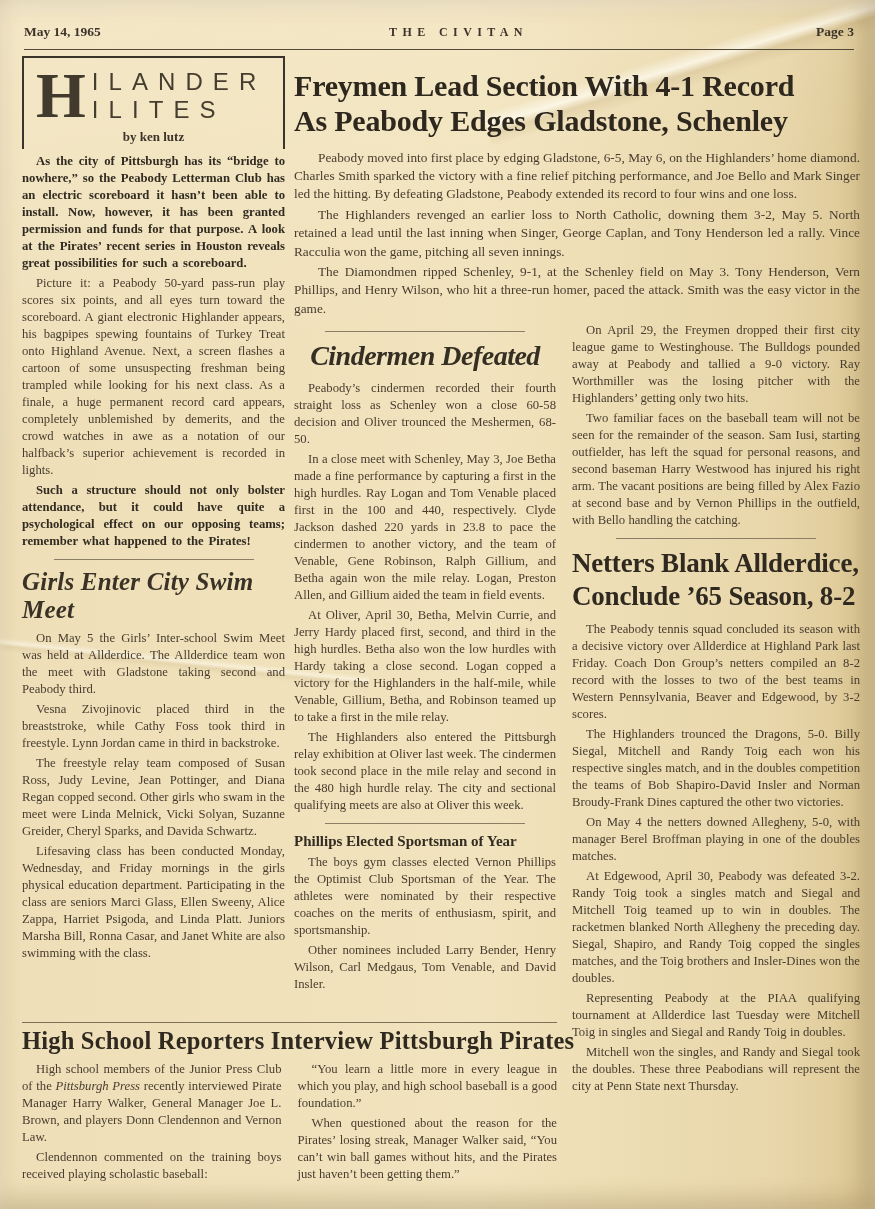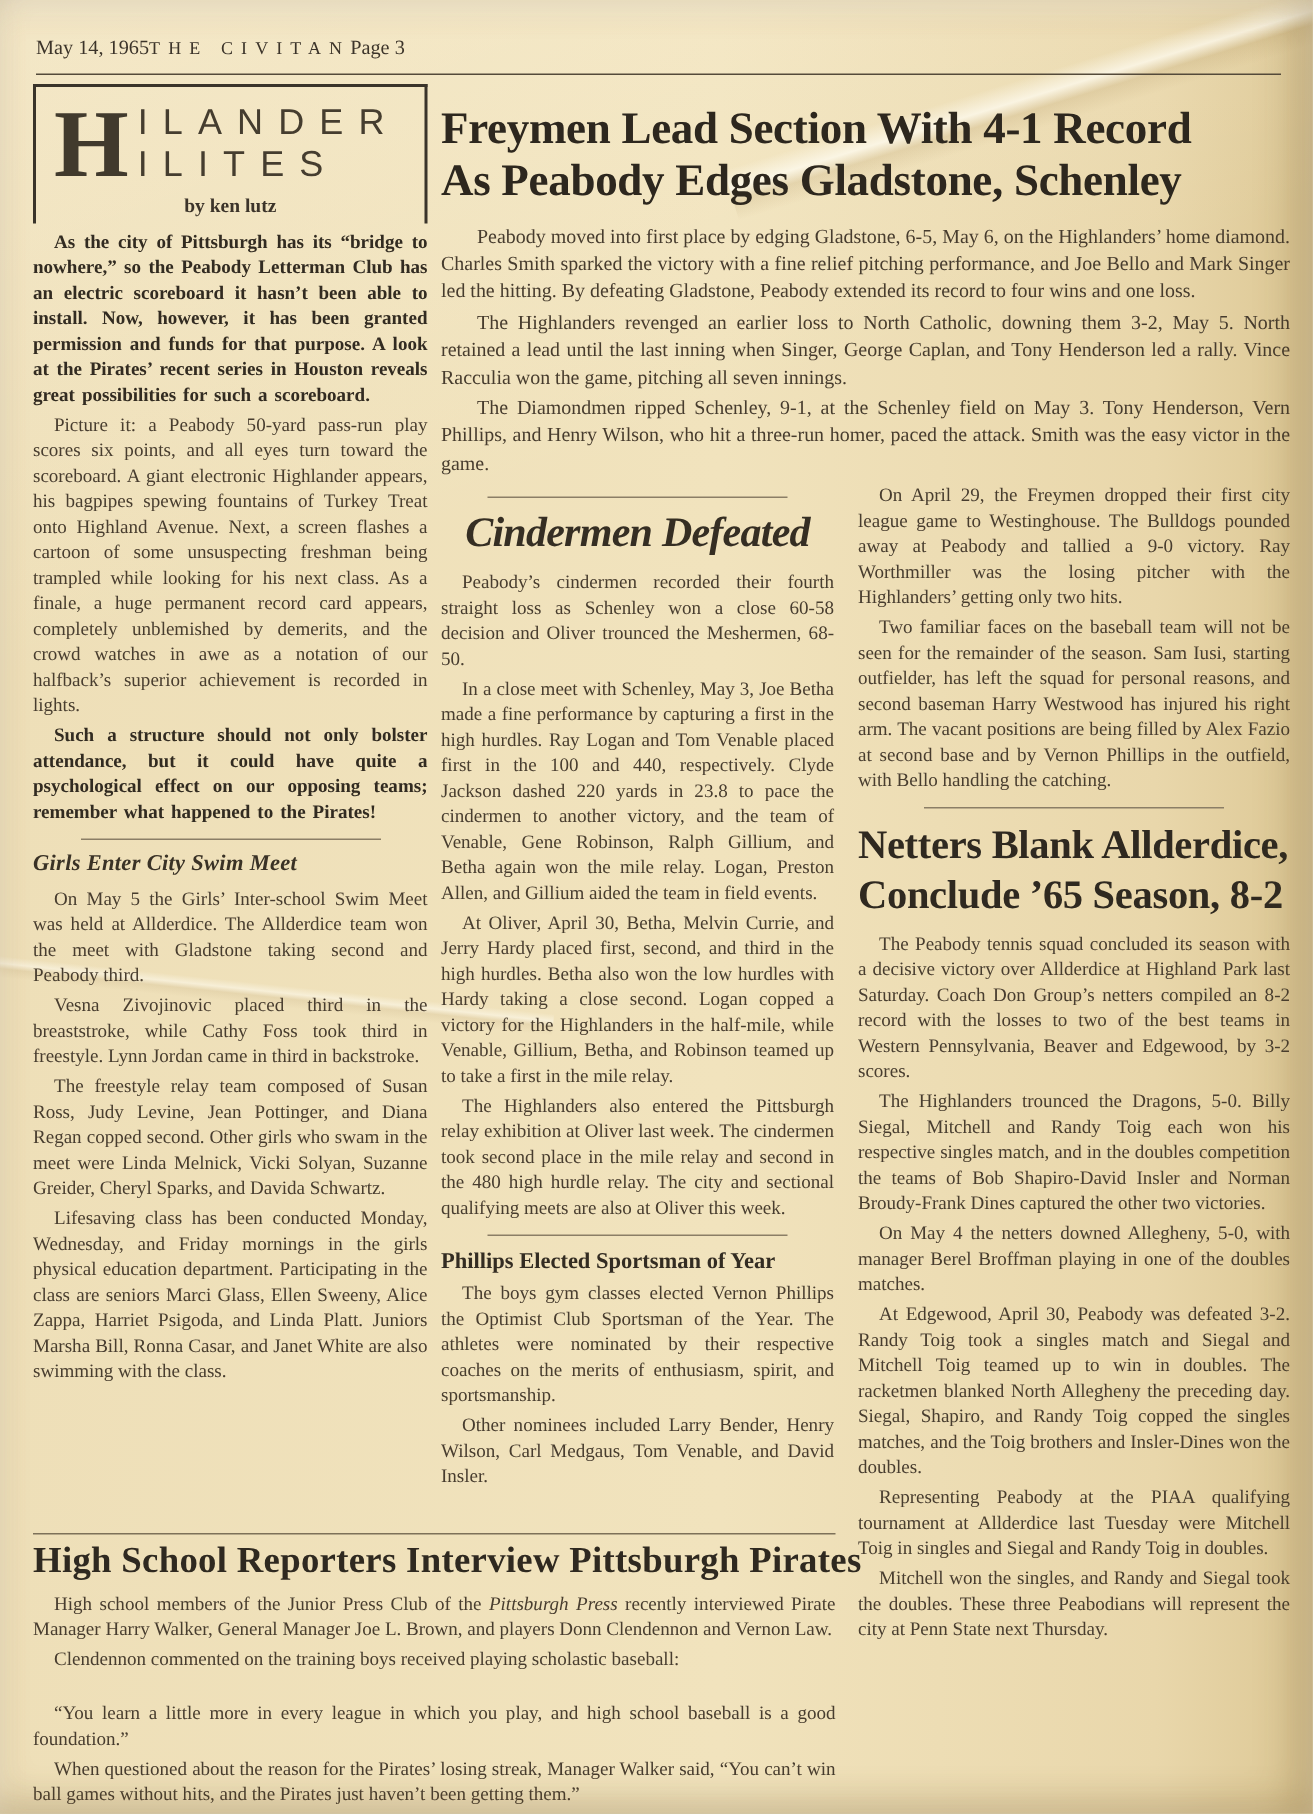--- a/index.html
+++ b/index.html
@@ -28,22 +28,22 @@
     background:linear-gradient(180deg, rgba(255,252,240,0) 44%, rgba(255,253,244,.7) 50%, rgba(160,130,75,.16) 54%, rgba(255,252,240,0) 60%);
   }
   .crease-mid{
     top:600px;left:-30px;width:400px;height:120px;transform:rotate(6deg);
     background:linear-gradient(180deg, rgba(255,252,240,0) 46%, rgba(255,253,244,.5) 50%, rgba(150,120,70,.10) 53%, rgba(255,252,240,0) 58%);
   }
 
   
   .hdr{
     position:absolute;left:24px;top:24px;width:830px;
-    display:flex;justify-content:flex-start;align-items:baseline;
-    font-size:13.5px;font-weight:400;color:#3c342a;
+    display:flex;justify-content:space-between;align-items:baseline;
+    font-size:13.5px;font-weight:700;color:#3c342a;
     padding-bottom:9px;border-bottom:1.5px solid #544a3a;
   }
   .masthead{letter-spacing:.45em;font-size:12px;}
 
   
   p.body{
     margin:0 0 3px;text-indent:14px;text-align:justify;
     font-size:12.7px;line-height:1.34;color:#483d2f;
   }
   p.body.bold{font-weight:700;color:#322b21;word-spacing:1.5px;}
@@ -62,21 +62,21 @@
     margin:2px 6px 0 2px;
   }
   .hh-lines{display:flex;flex-direction:column;padding-top:2px;}
   .hh-lines span{
     font-size:24px;letter-spacing:.42em;color:#453d2f;line-height:1.18;
     font-family:"Liberation Sans", sans-serif;font-weight:400;
   }
   .hh-byline{text-align:center;font-weight:700;font-size:13px;color:#3c342a;padding:4px 0 2px;}
 
   .swim-title{
-    font-size:15px;font-weight:700;font-style:italic;color:#3a3226;
+    font-size:25px;font-weight:700;font-style:italic;color:#3a3226;
     margin:2px 0 6px;letter-spacing:.2px;
   }
 
   
   .main{position:absolute;left:294px;top:50px;width:566px;margin-top:18px;}
   .headline{
     font-size:30px;font-weight:700;color:#2d271e;line-height:1.18;
     letter-spacing:-.2px;margin:0 0 10px;
   }
   .headline div{white-space:nowrap;}
@@ -99,21 +99,21 @@
     font-size:27px;font-weight:700;color:#2f2920;line-height:1.22;
     margin:2px 0 8px;letter-spacing:-.2px;
   }
 
   
   .bottom{position:absolute;left:22px;top:1022px;width:535px;}
   .pirates-title{
     font-size:24.5px;font-weight:700;color:#2f2920;margin:4px 0 6px;
     letter-spacing:.2px;white-space:nowrap;
   }
-  .bottom-cols{display:flex;gap:16px;flex-direction:column;}
+  .bottom-cols{display:flex;gap:16px;}
   .bottom-cols > div{flex:1;min-width:0;}
   .italic{font-style:italic;}
 </style>
 </head>
 <body>
 
 <div class="page">
   <div class="crease crease-tr"></div>
   <div class="crease crease-mid"></div>
 
@@ -176,21 +176,21 @@
       <div class="col-right">
         <p class="body">On April 29, the Freymen dropped their first city league game to Westinghouse. The Bulldogs pounded away at Peabody and tallied a 9-0 victory. Ray Worthmiller was the losing pitcher with the Highlanders’ getting only two hits.</p>
         <p class="body">Two familiar faces on the baseball team will not be seen for the remainder of the season. Sam Iusi, starting outfielder, has left the squad for personal reasons, and second baseman Harry Westwood has injured his right arm. The vacant positions are being filled by Alex Fazio at second base and by Vernon Phillips in the outfield, with Bello handling the catching.</p>
 
         <hr class="rule">
 
         <h2 class="netters-title">
           <div>Netters Blank Allderdice,</div>
           <div>Conclude ’65 Season, 8-2</div>
         </h2>
-        <p class="body">The Peabody tennis squad concluded its season with a decisive victory over Allderdice at Highland Park last Saturday. Coach Don Group’s netters compiled an 8-2 record with the losses to two of the best teams in Western Pennsylvania, Beaver and Edgewood, by 3-2 scores.</p>
+        <p class="body">The Peabody tennis squad concluded its season with a decisive victory over Allderdice at Highland Park last Friday. Coach Don Group’s netters compiled an 8-2 record with the losses to two of the best teams in Western Pennsylvania, Beaver and Edgewood, by 3-2 scores.</p>
         <p class="body">The Highlanders trounced the Dragons, 5-0. Billy Siegal, Mitchell and Randy Toig each won his respective singles match, and in the doubles competition the teams of Bob Shapiro-David Insler and Norman Broudy-Frank Dines captured the other two victories.</p>
         <p class="body">On May 4 the netters downed Allegheny, 5-0, with manager Berel Broffman playing in one of the doubles matches.</p>
         <p class="body">At Edgewood, April 30, Peabody was defeated 3-2. Randy Toig took a singles match and Siegal and Mitchell Toig teamed up to win in doubles. The racketmen blanked North Allegheny the preceding day. Siegal, Shapiro, and Randy Toig copped the singles matches, and the Toig brothers and Insler-Dines won the doubles.</p>
         <p class="body">Representing Peabody at the PIAA qualifying tournament at Allderdice last Tuesday were Mitchell Toig in singles and Siegal and Randy Toig in doubles.</p>
         <p class="body">Mitchell won the singles, and Randy and Siegal took the doubles. These three Peabodians will represent the city at Penn State next Thursday.</p>
       </div>
     </div>
   </div>
 
   <div class="bottom">

